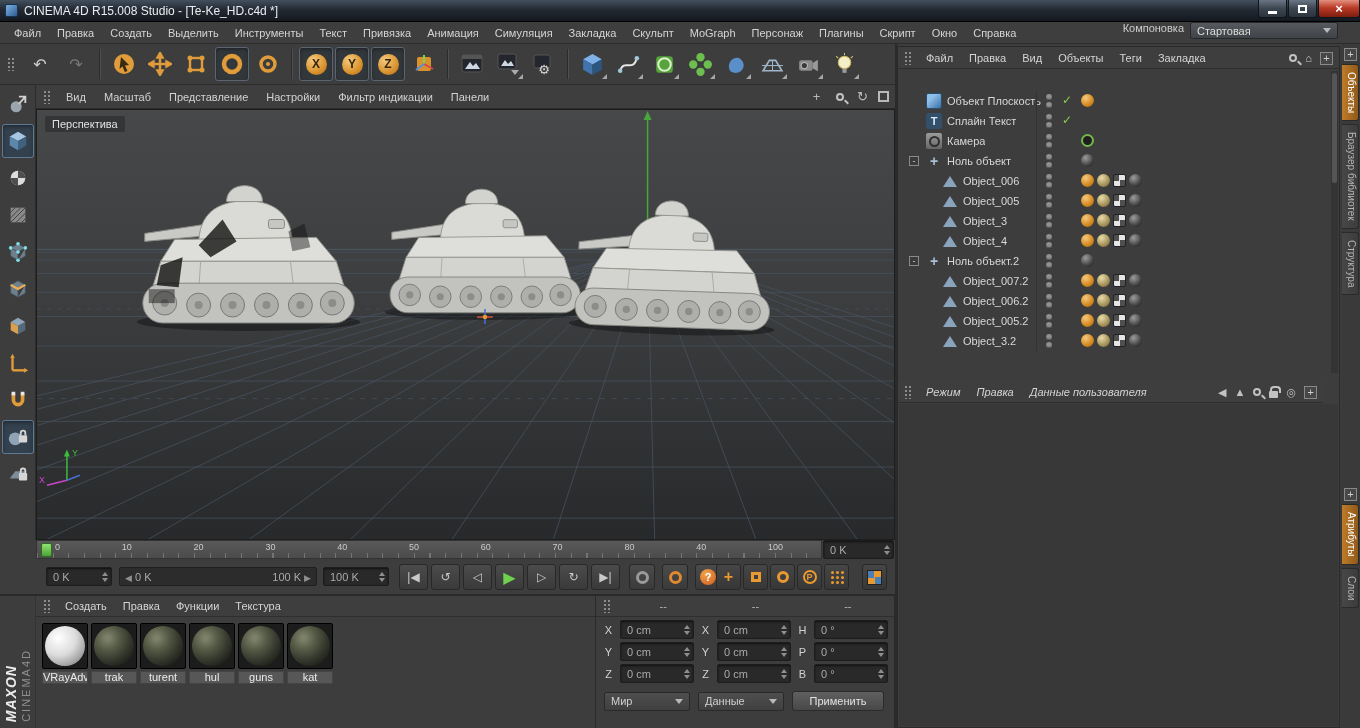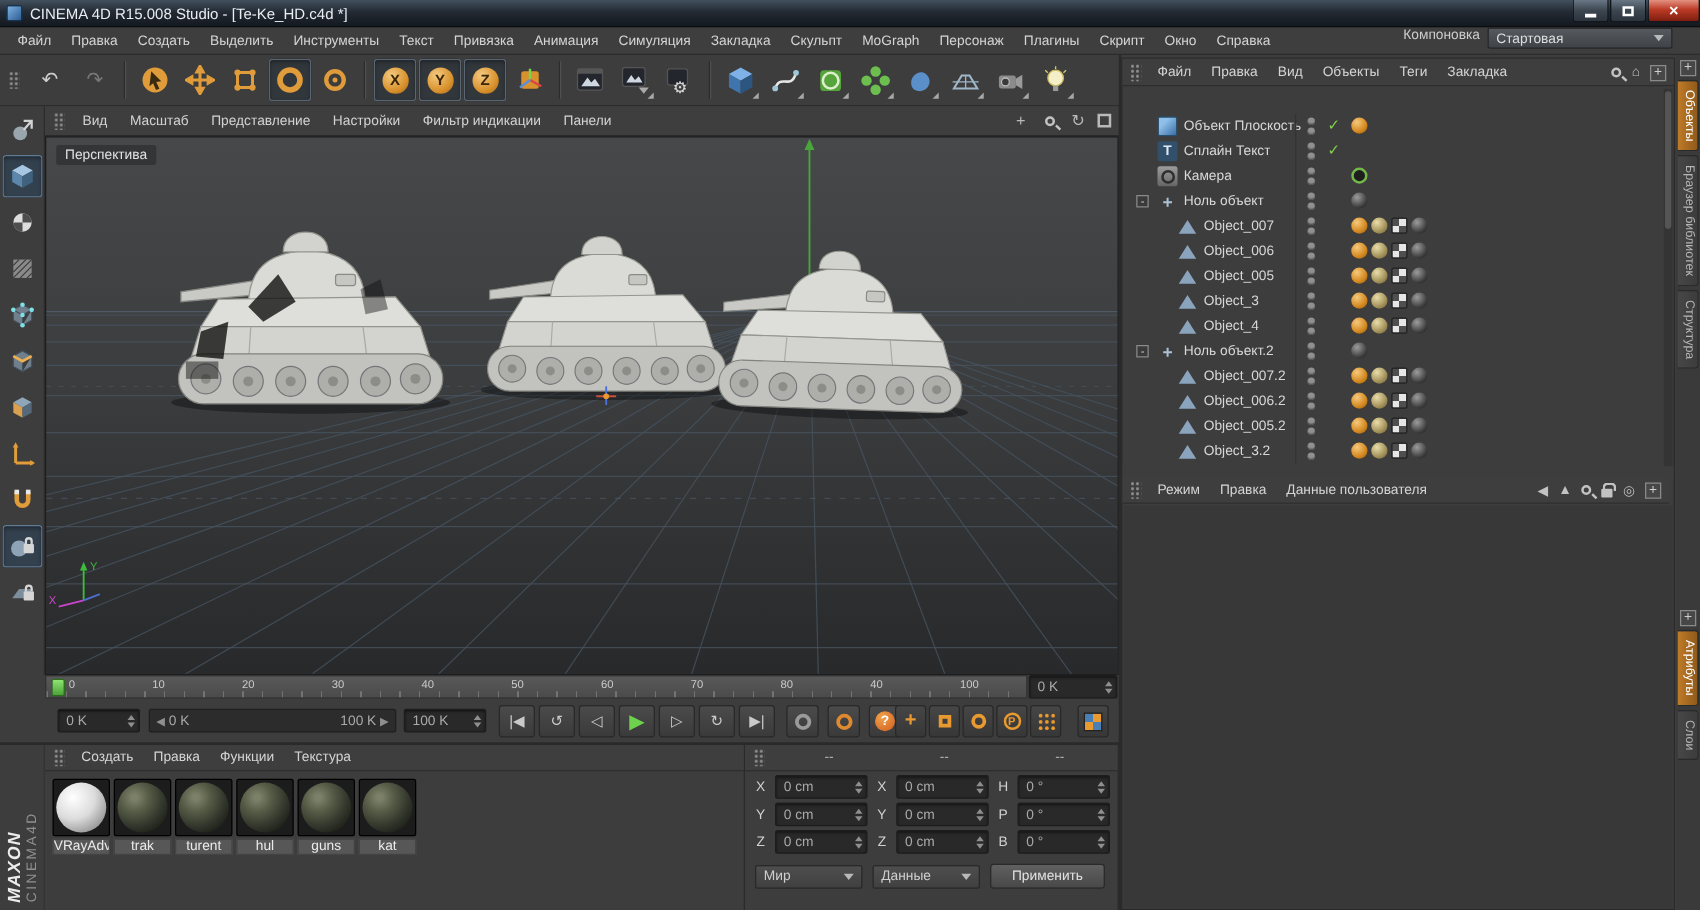--- a/index.html
+++ b/index.html
@@ -187,21 +187,21 @@
 .tag{width:13px;height:13px;border-radius:2px;flex:0 0 auto;position:relative;}
 .tag-phong{border-radius:50%;background:radial-gradient(circle at 35% 30%,#f6c97c,#d3881f 60%,#8d5a10);}
 .tag-uvw{border-radius:50%;background:radial-gradient(circle at 35% 30%,#e9dda9,#a3915a 60%,#6b5c33);}
 .tag-texture{background:conic-gradient(#e6e6e6 0 25%,#4f4f4f 0 50%,#e6e6e6 0 75%,#4f4f4f 0);border:1px solid #222;}
 .tag-material{border-radius:50%;background:radial-gradient(circle at 35% 30%,#9c9c9c,#3c3c3c 65%,#1a1a1a);}
 .tag-xpresso{border-radius:50%;background:radial-gradient(circle at 35% 30%,#b6e590,#4f9a2e 65%,#2c5e16);}
 .tag-sun{background:#262626;}
 .tag-sun::before{content:"☀";color:#ededed;font-size:9px;position:absolute;inset:0;text-align:center;line-height:13px;}
 .tag-camera{border-radius:50%;background:#1e1e1e;border:2px solid #74b74a;}
 #om-splitter{position:absolute;left:0;right:0;top:326px;height:8px;background:#3d3d3d;}
-#am-menu{position:absolute;left:0;right:4px;top:334px;}
+#am-menu{position:absolute;left:0;right:16px;top:334px;font-style:italic;}
 #am-body{position:absolute;left:1px;right:1px;top:357px;bottom:1px;background:#383838;}
 
 
 #side-strip{position:absolute;left:1341px;top:44px;width:19px;bottom:0;background:#3a3a3a;display:flex;flex-direction:column;align-items:center;}
 .vtab{writing-mode:vertical-rl;font-size:10px;color:#b5b5b5;background:linear-gradient(90deg,#474747,#3c3c3c);
   border:1px solid #2a2a2a;border-left:none;border-radius:0 3px 3px 0;padding:7px 1px;margin-bottom:3px;width:17px;text-align:center;}
 .vtab.is-on{background:linear-gradient(90deg,#c07b28,#8f5a1a);color:#fff;}
 #strip-gap{height:190px;}
 
 
@@ -970,36 +970,20 @@
           <span class="vdots">
             <i></i>
             <i></i>
           </span>
           <span class="state"></span>
           <span class="tags">
             <span class="tag tag-material"></span>
           </span>
         </div>
 
-        <div class="orow is-child">
-
-          <span class="oicon is-mesh"></span>
-          <span class="olabel">Object_007</span>
-          <span class="vdots">
-            <i></i>
-            <i></i>
-          </span>
-          <span class="state"></span>
-          <span class="tags">
-            <span class="tag tag-phong"></span>
-            <span class="tag tag-uvw"></span>
-            <span class="tag tag-texture"></span>
-            <span class="tag tag-material"></span>
-          </span>
-        </div>
 
         <div class="orow is-child">
 
           <span class="oicon is-mesh"></span>
           <span class="olabel">Object_006</span>
           <span class="vdots">
             <i></i>
             <i></i>
           </span>
           <span class="state"></span>

